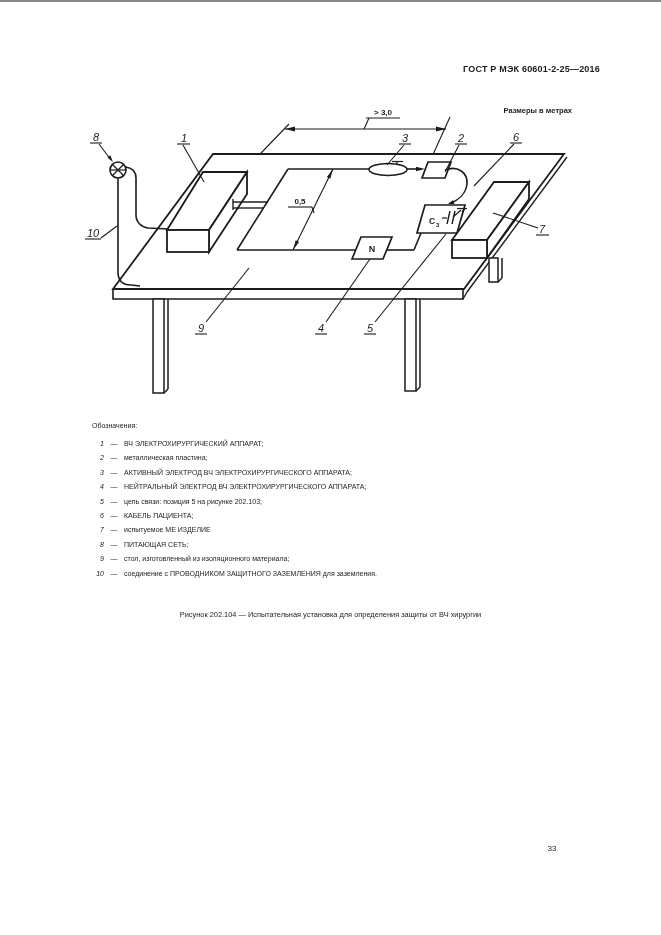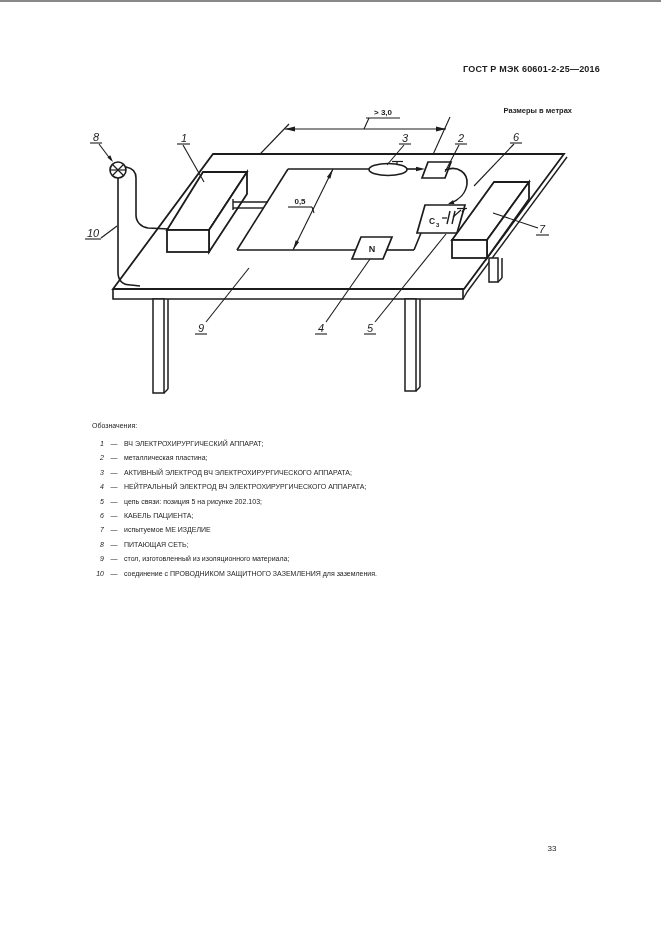--- a/index.html
+++ b/index.html
@@ -235,16 +235,17 @@
       <span class="legend-sep">—</span>
       <span class="legend-text">стол, изготовленный из изоляционного материала;</span>
     </div>
     <div class="legend-row">
       <span class="legend-num">10</span>
       <span class="legend-sep">—</span>
       <span class="legend-text">соединение с ПРОВОДНИКОМ ЗАЩИТНОГО ЗАЗЕМЛЕНИЯ для заземления.</span>
     </div>
   </div>
 
+  <div class="caption">Рисунок 202.104 — Испытательная установка для определения защиты от ВЧ хирургии</div>
 
   <div class="page-number">33</div>
 
 </div>
 
 </body></html>

